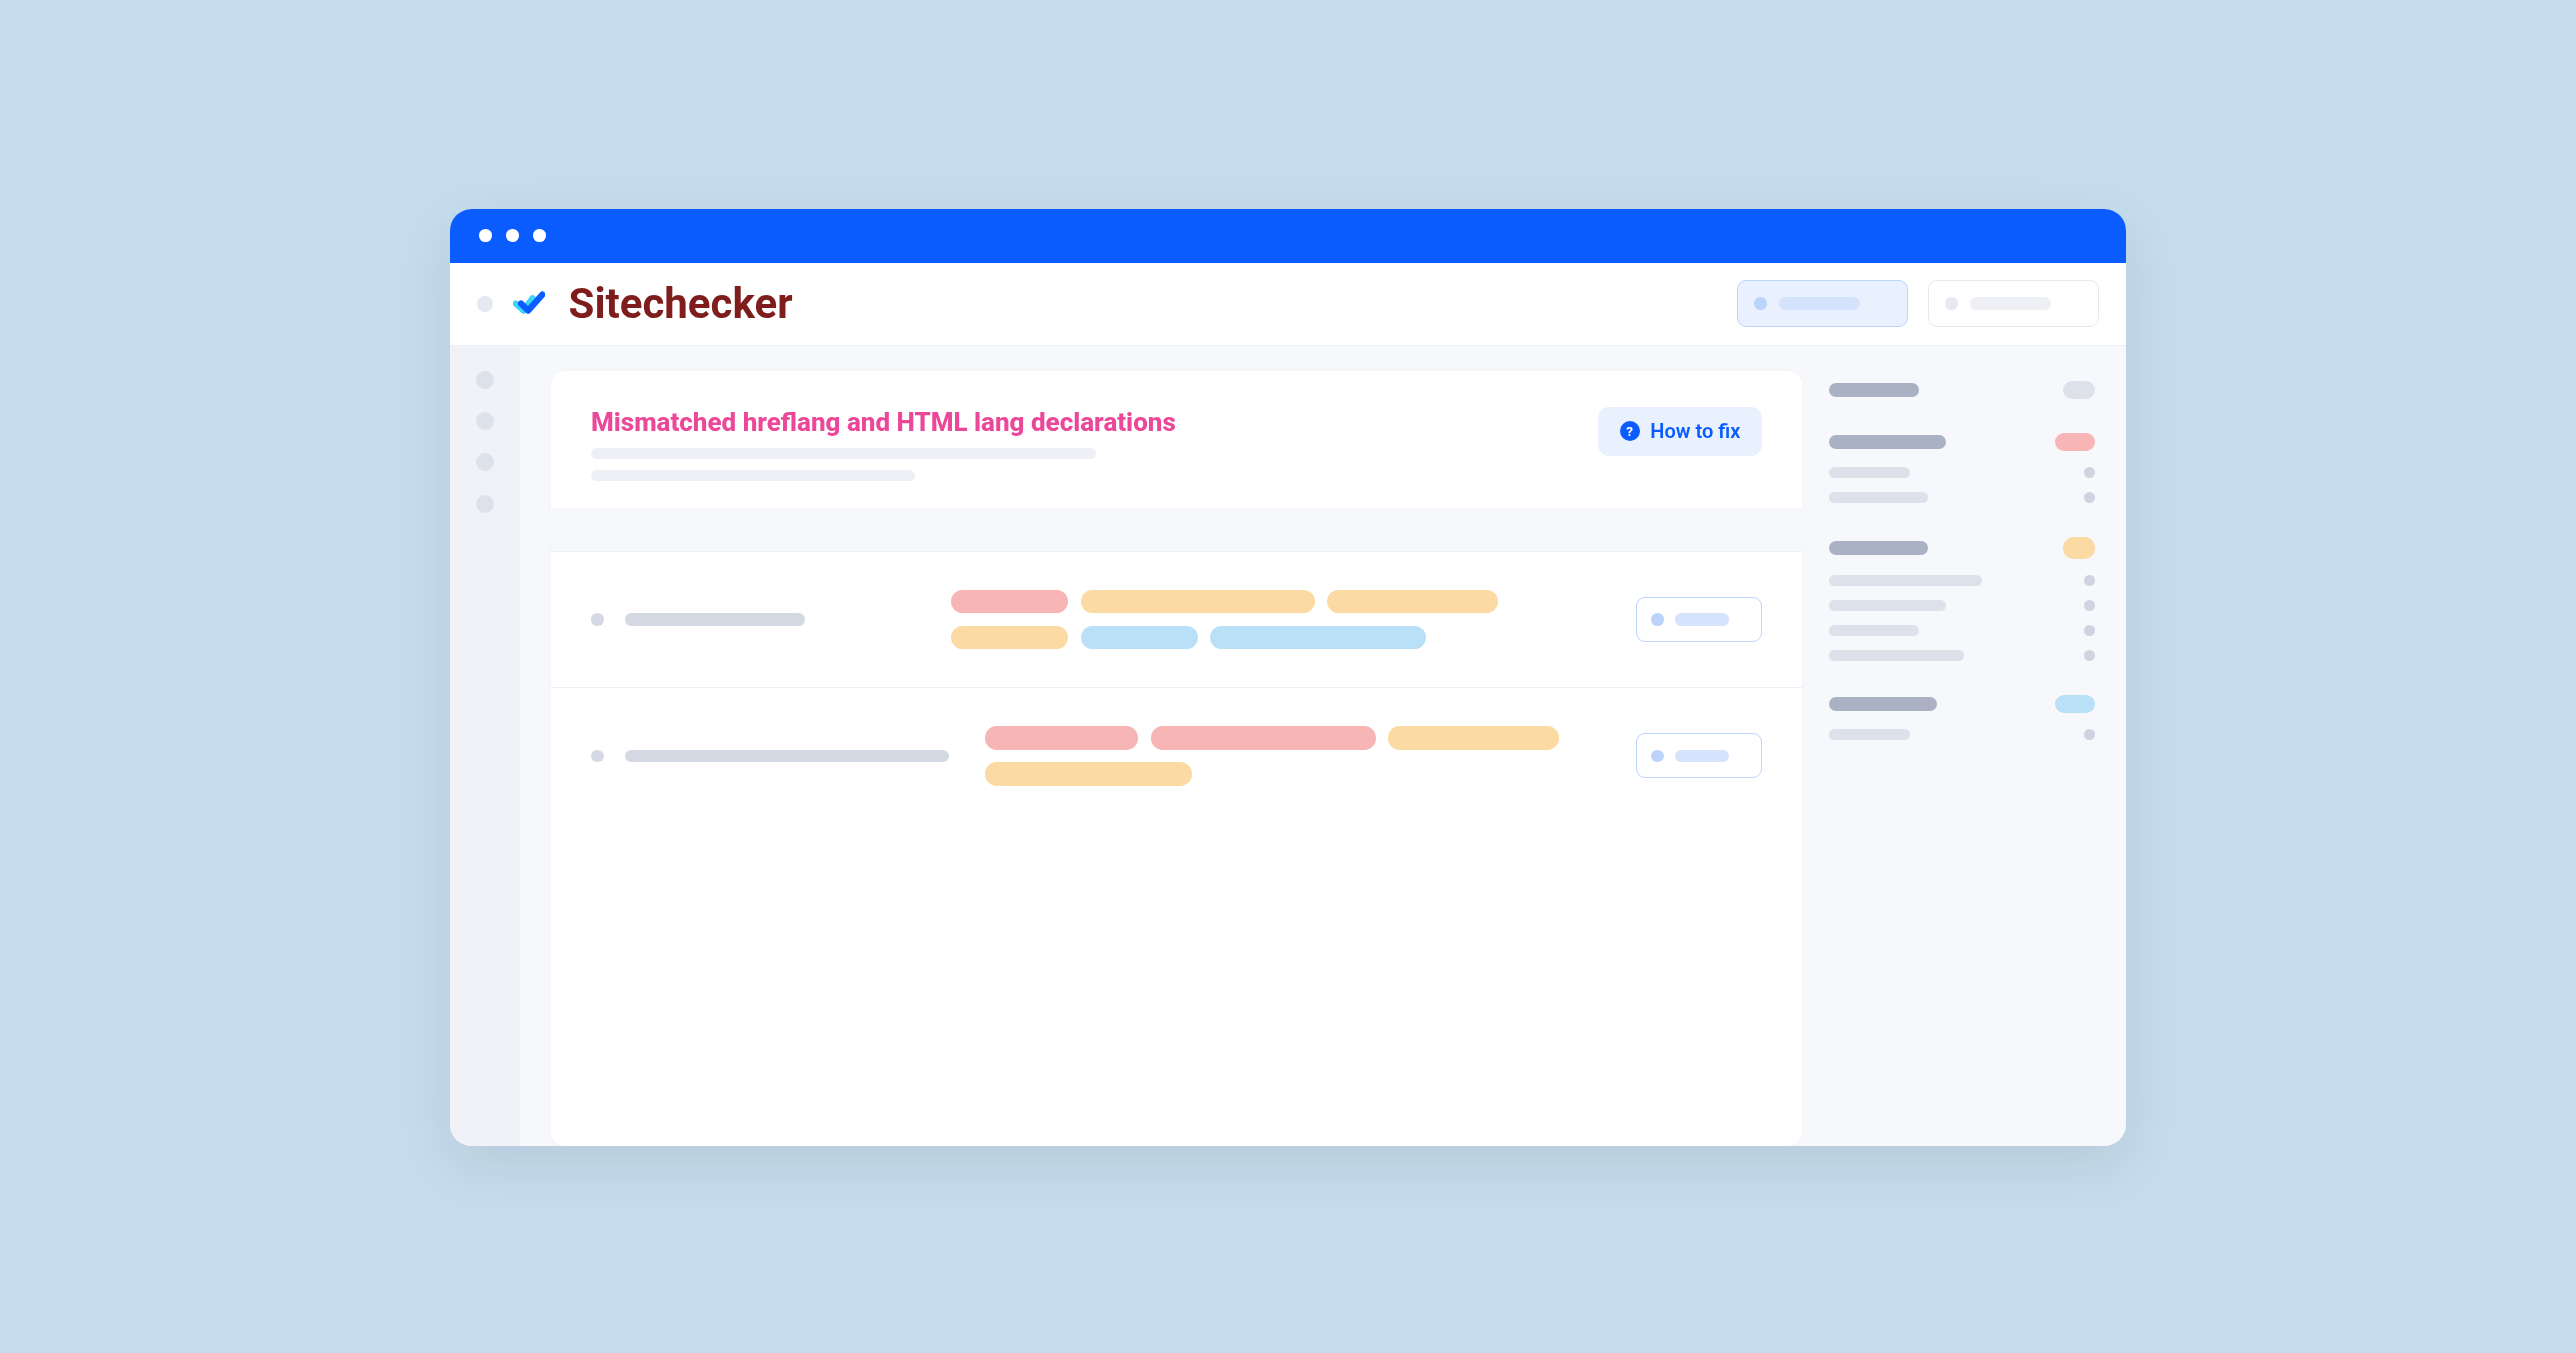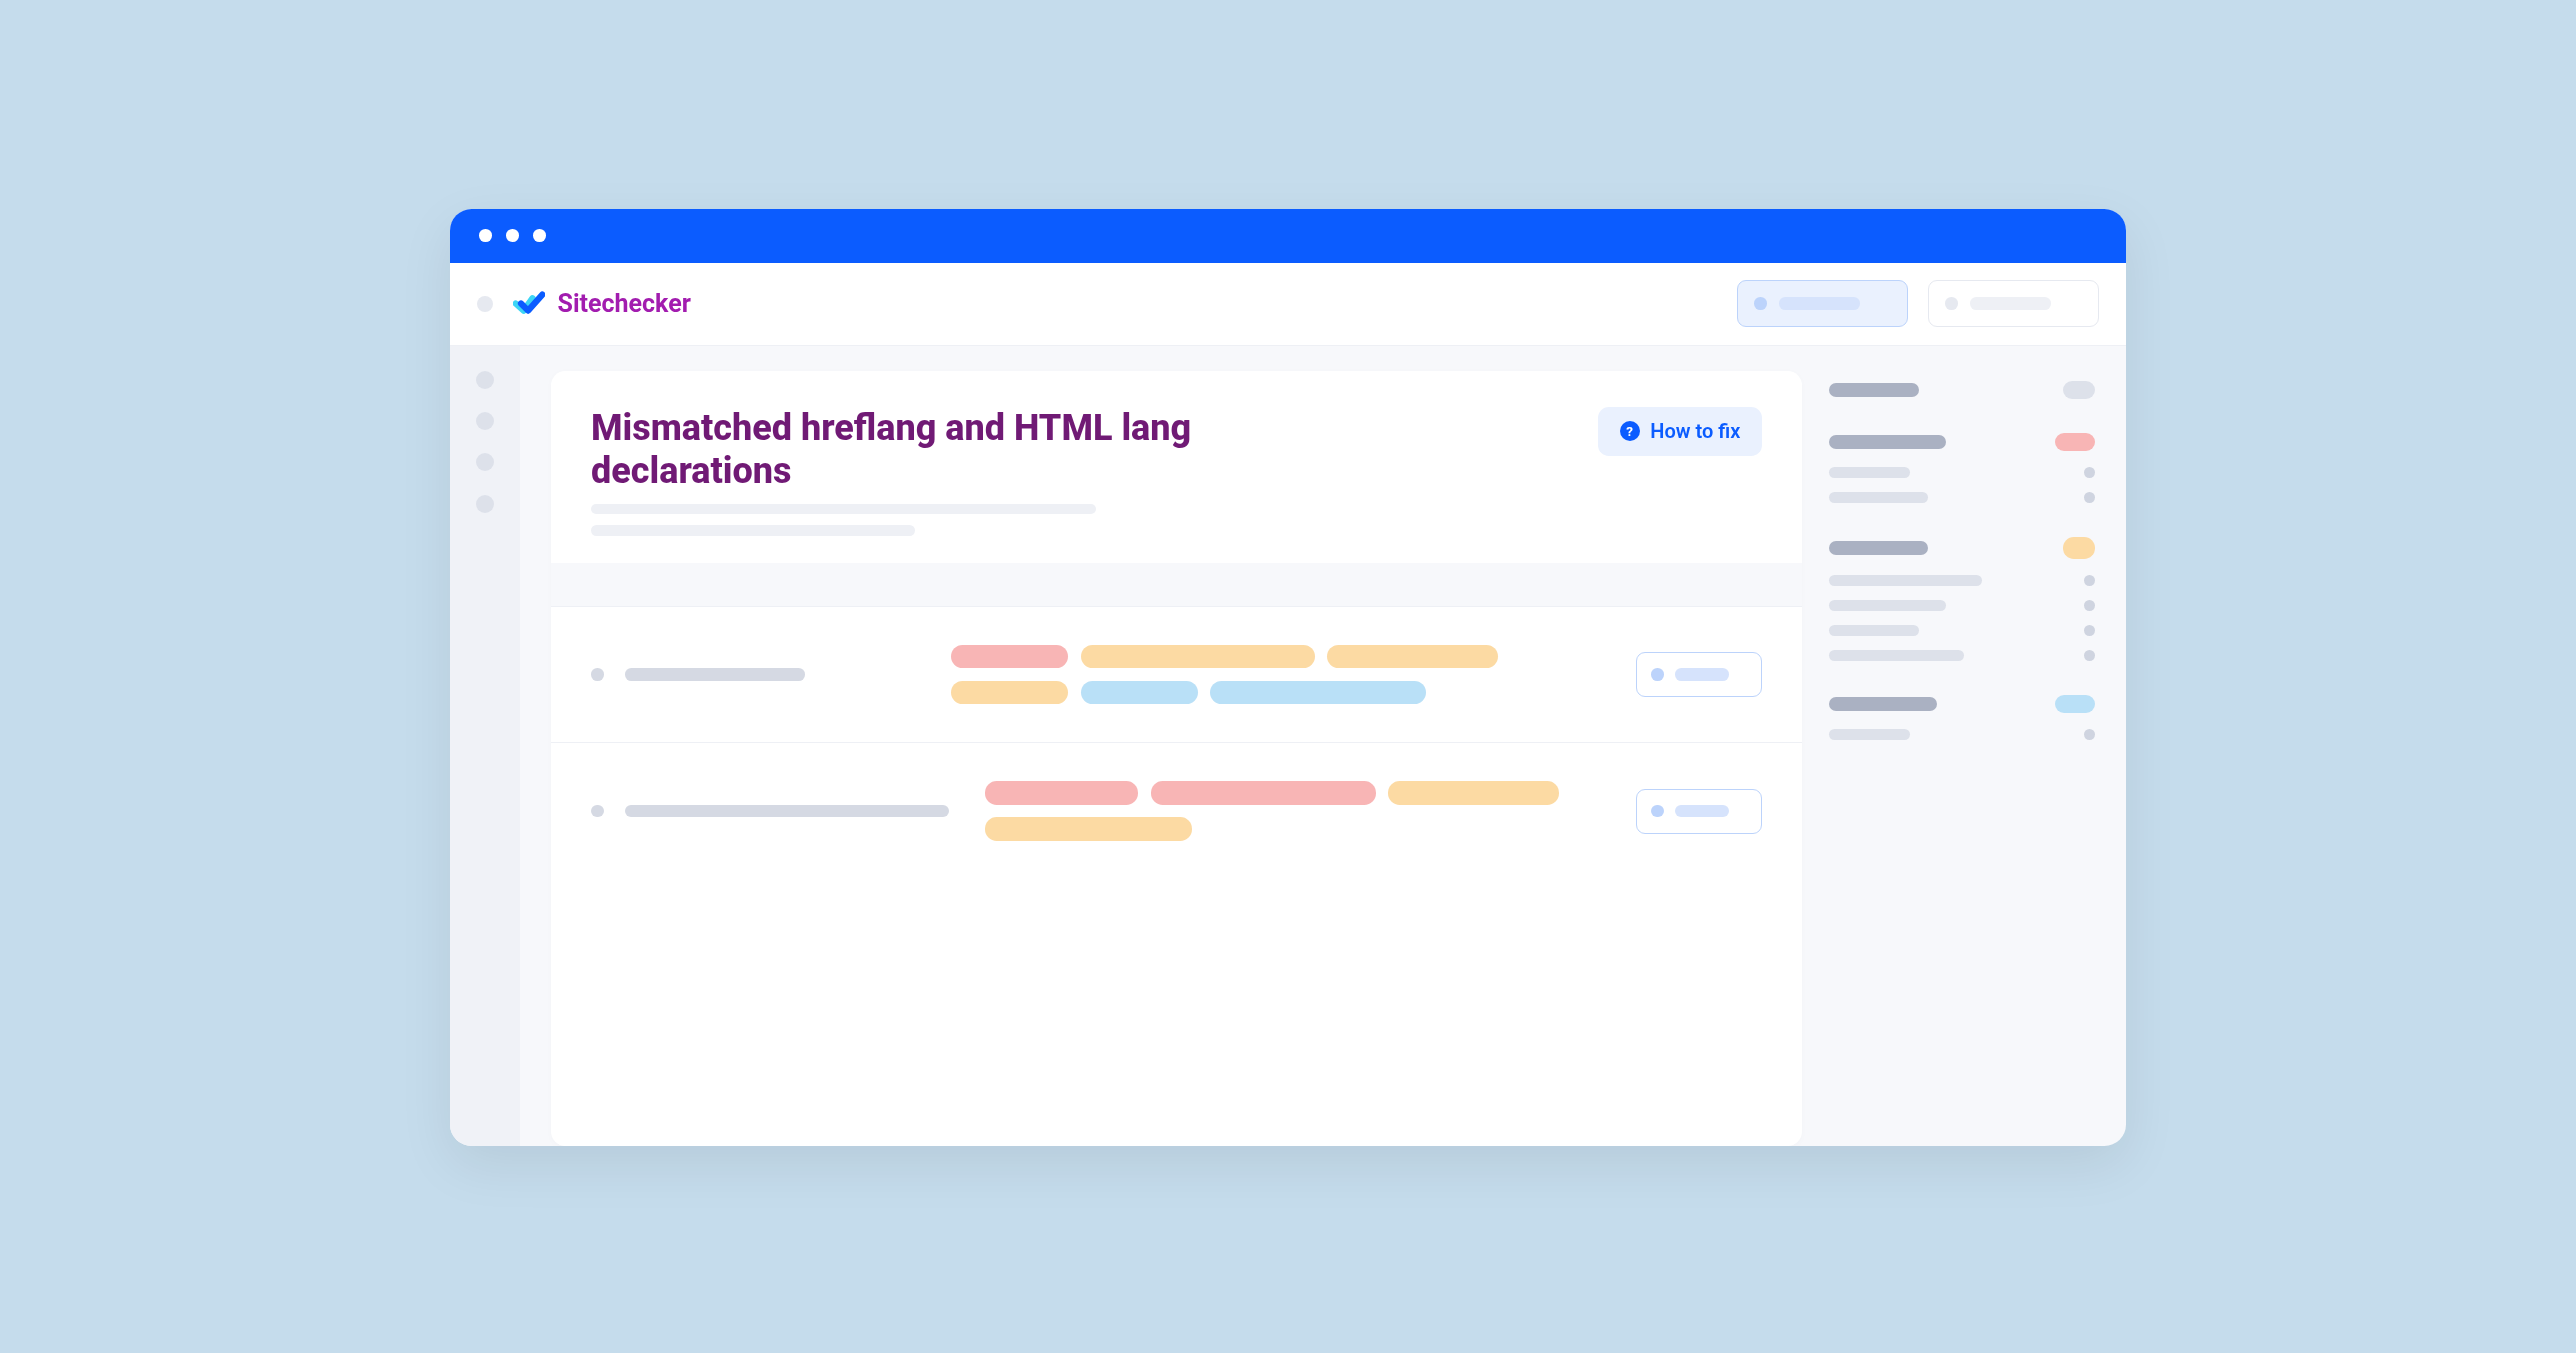--- a/index.html
+++ b/index.html
@@ -45,23 +45,24 @@
   border-bottom: 0.9px solid #eef0f5;
 }
 .menu-dot {
   width: 16px; height: 16px;
   background: #e6e9f0;
   border-radius: 50%;
 }
 .logo-row { display: flex; align-items: center; gap: 12.6px; }
 .logo-mark { width: 32px; height: 25px; }
 .logo-text {
-  font-size: 25px;
+  font-size: 42px;
   font-weight: 700;
-  color: #a21caf;
+  color: #7f1d1d;
+  margin-left: 11px;
 }
 .header-spacer { flex: 1; }
 .header-btn {
   height: 47px;
   width: 171px;
   border-radius: 9px;
   display: flex;
   align-items: center;
   padding: 0 16px;
   gap: 12.6px;
@@ -116,23 +117,23 @@
   box-shadow: 0 1.8px 7.2px rgba(0,0,0,0.02);
 }
 .card-header {
   padding: 36px 40px 27px 40px;
   display: flex;
   align-items: flex-start;
   gap: 21.6px;
 }
 .card-title-block { flex: 1; }
 .card-title {
-  font-size: 36px;
+  font-size: 26px;
   font-weight: 800;
-  color: #701a75;
+  color: #ec4899;
   line-height: 1.2;
   max-width: 649px;
 }
 .skeleton-line {
   height: 10.8px;
   background: #eef0f5;
   border-radius: 5.4px;
   margin-top: 10.8px;
 }
 .how-to-fix {

